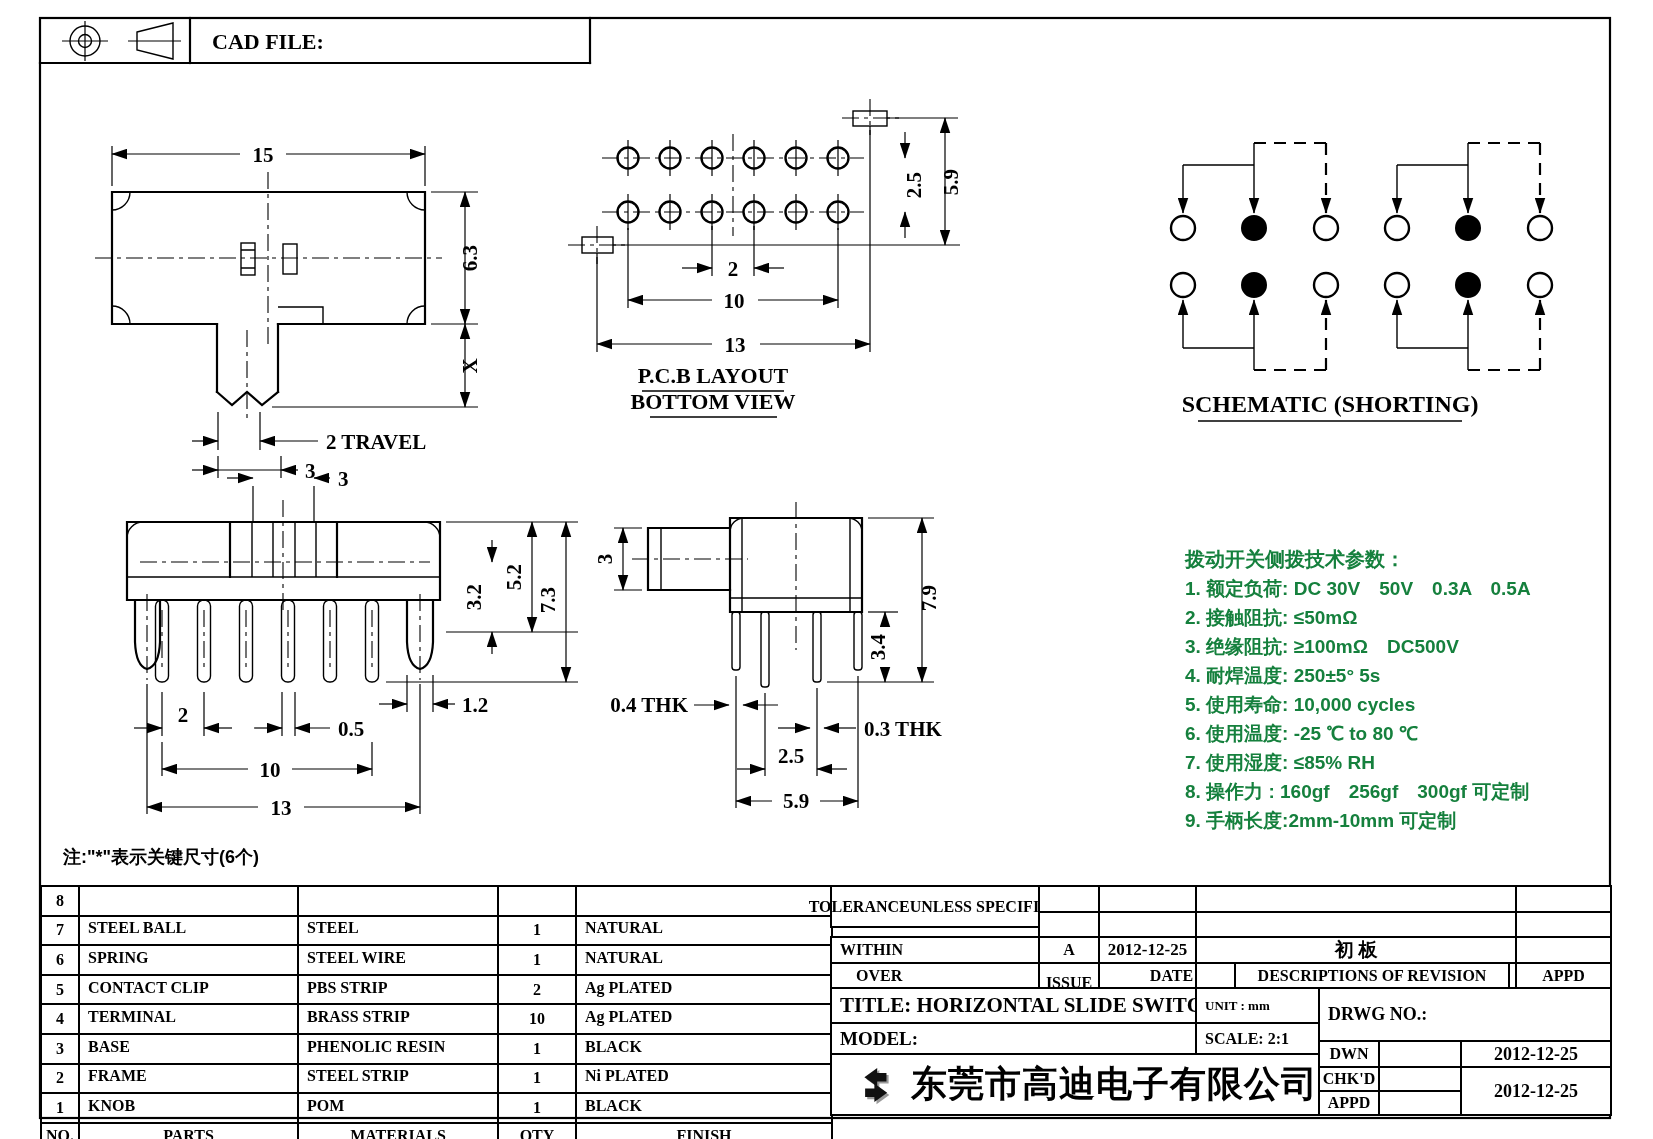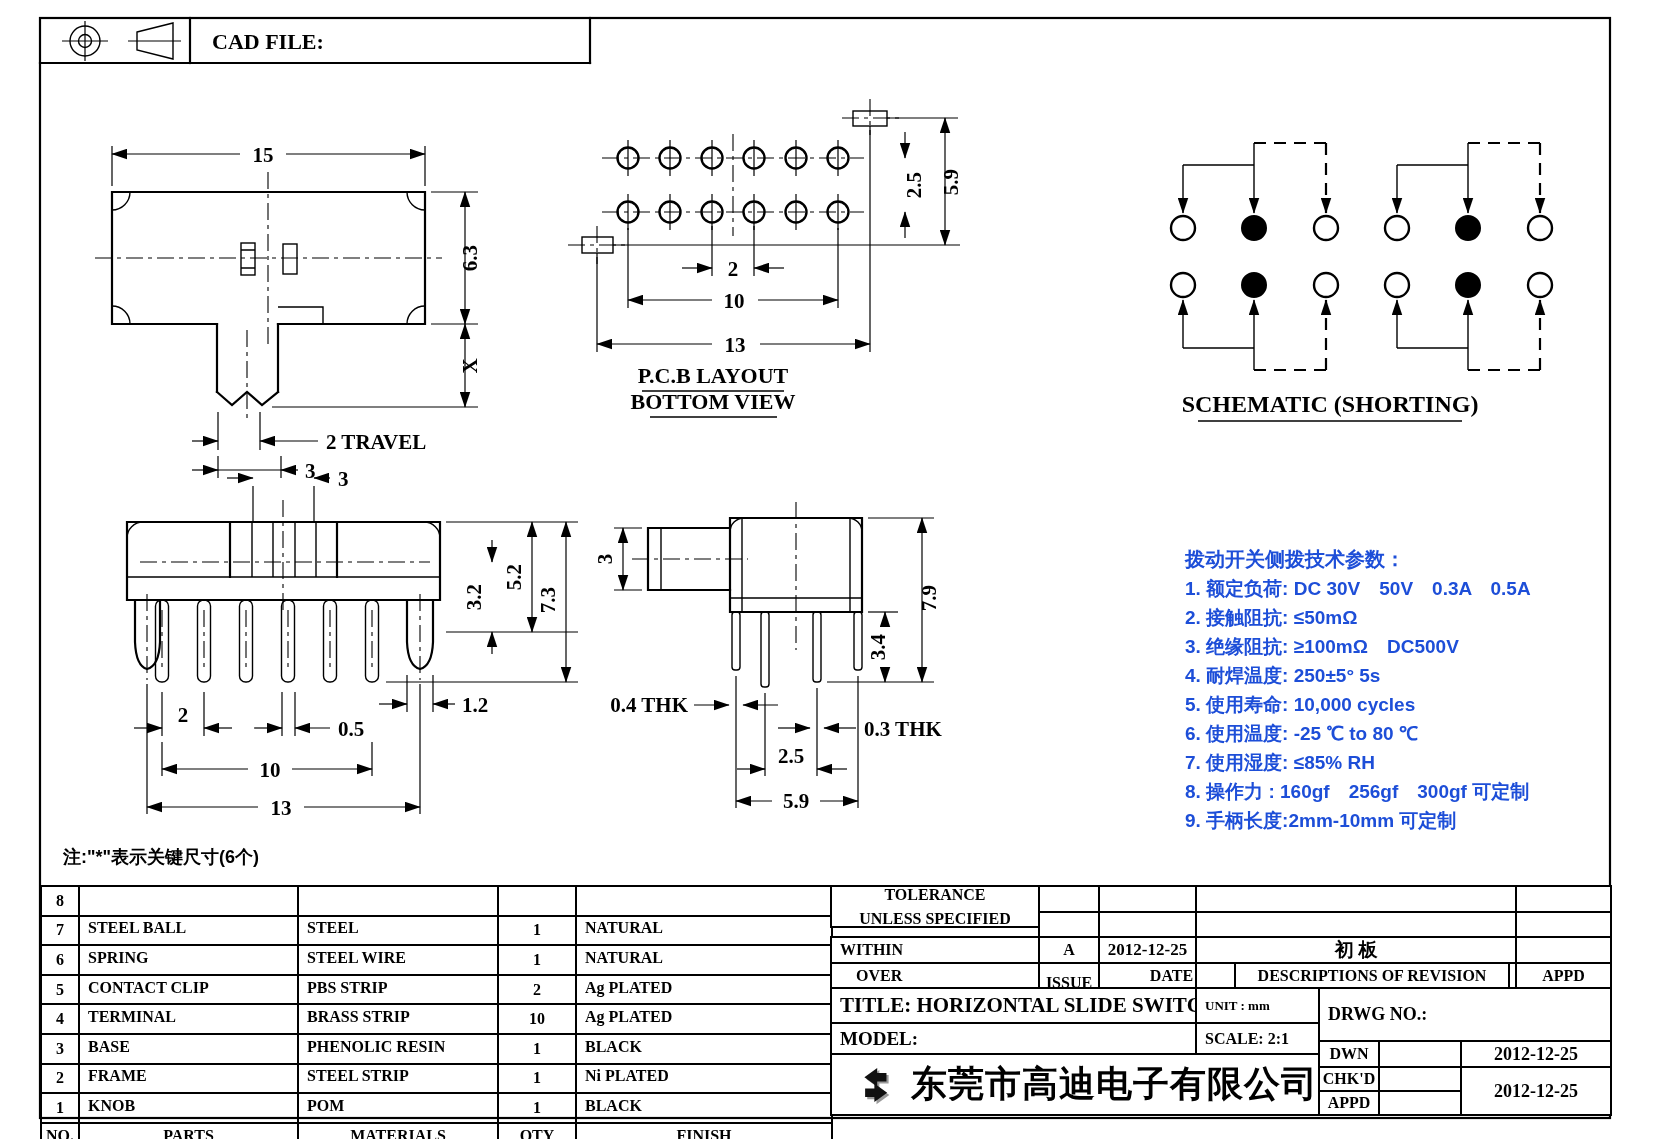--- a/index.html
+++ b/index.html
@@ -13,21 +13,21 @@
   svg .dsh{fill:none;stroke:#000;stroke-width:2.2;stroke-dasharray:12 8;}
   svg .oc{fill:none;stroke:#000;stroke-width:2.4;}
   svg .fc{fill:#000;stroke:#000;stroke-width:2;}
   svg text{fill:#000;}
   .dim{font:bold 21px "Liberation Serif",serif;}
   .ttl{font:bold 22px "Liberation Serif",serif;}
   .big{font:bold 24px "Liberation Serif",serif;}
   .cad{font:bold 22px "Liberation Serif",serif;}
   
   .tech{position:absolute;left:1185px;top:544px;width:420px;
-        font-family:"Liberation Sans",sans-serif;font-weight:bold;color:#1d4ed8;}
+        font-family:"Liberation Sans",sans-serif;font-weight:bold;color:#15803d;}
   .tech-h{font-size:20px;line-height:30px;}
   .tech-i{font-size:19px;line-height:29px;white-space:nowrap;}
   .note{position:absolute;left:63px;top:845px;font-size:18px;font-weight:bold;
         font-family:"Liberation Sans",sans-serif;}
   
   table.parts{position:absolute;left:40px;top:885px;border-collapse:collapse;table-layout:fixed;}
   table.parts td{border:2px solid #000;height:23.6px;font:bold 16px "Liberation Serif",serif;
         padding:0 0 4px 8px;white-space:nowrap;overflow:hidden;}
   table.parts td.c{text-align:center;padding:0;}
   
@@ -377,21 +377,21 @@
   <tr>
     <td class="c">NO.</td>
     <td class="c">PARTS</td>
     <td class="c">MATERIALS</td>
     <td class="c">QTY</td>
     <td class="c">FINISH</td>
   </tr>
 </tbody>
     </table>
 
-<div class="tbc" style="left:830px;top:885px;width:210px;height:43px;flex-direction:column;line-height:1.45;">
+<div class="tbc" style="left:830px;top:885px;width:210px;height:43px;line-height:1.45;">
   <span>TOLERANCE</span>
   <span>UNLESS   SPECIFIED</span>
 </div>
 <div class="tbc l" style="left:830px;top:936px;width:210px;height:28px;">WITHIN</div>
 <div class="tbc l" style="left:830px;top:962px;width:210px;height:27px;padding-left:24px;">OVER</div>
 
 <div class="tbc" style="left:1038px;top:885px;width:62px;height:28px;"></div>
 <div class="tbc" style="left:1098px;top:885px;width:99px;height:28px;"></div>
 <div class="tbc" style="left:1195px;top:885px;width:322px;height:28px;"></div>
 <div class="tbc" style="left:1515px;top:885px;width:97px;height:28px;"></div>

